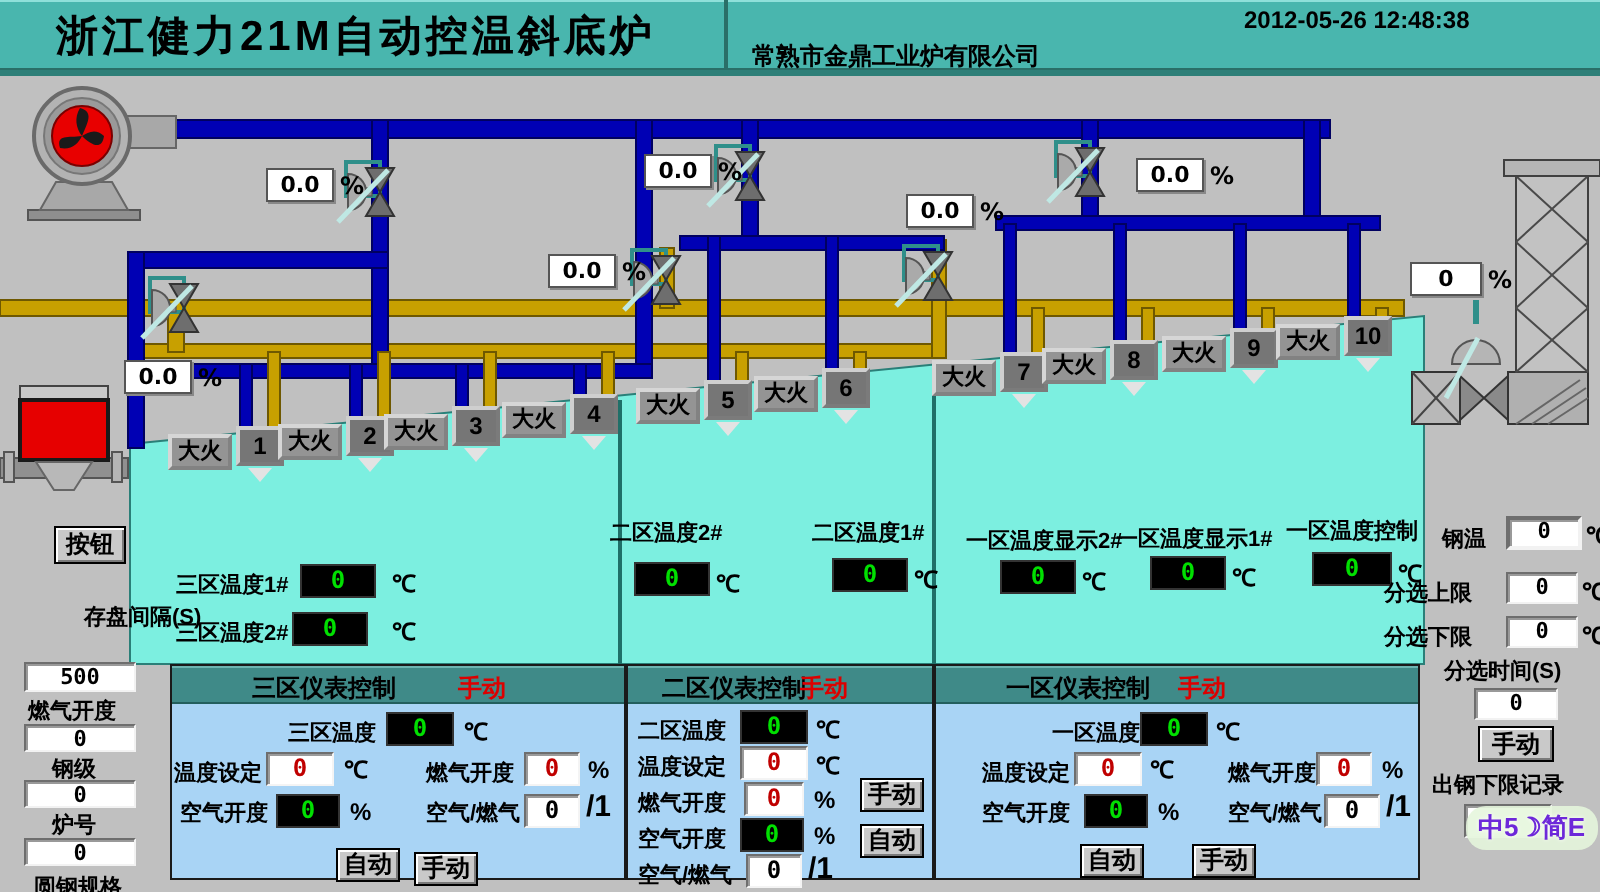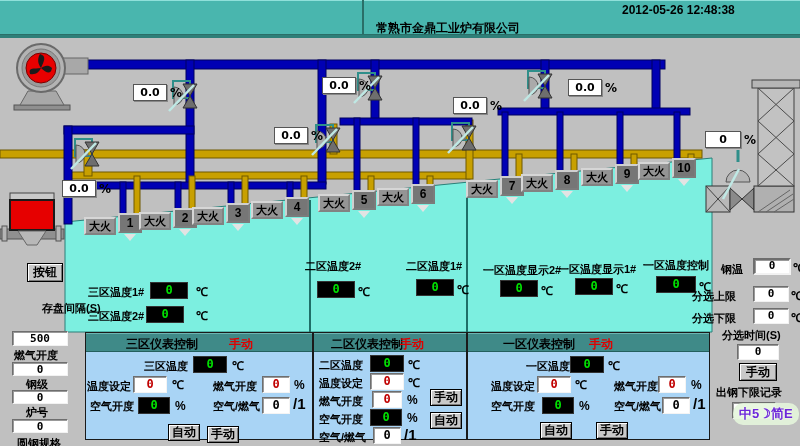--- a/index.html
+++ b/index.html
@@ -166,20 +166,21 @@
   </g>
 
   <g transform="translate(738,172)">
     <line x1="0" y1="-22" x2="0" y2="-10" stroke="#2f8f8a" stroke-width="3"></line>
     <path d="M-12,10 A12,12 0 0 1 12,10 Z" fill="#b5b5b5" stroke="#555"></path>
     <line x1="-15" y1="27" x2="1" y2="-3" stroke="#bfe8e4" stroke-width="2.5"></line>
   </g>
 </svg>
 
 <div id="header" class="abs">
+  <div id="hdr-title" class="abs">浙江健力21M自动控温斜底炉</div>
   <div id="hdr-divider" class="abs"></div>
   <div class="hdr-sm abs" style="left:622px;top:3px;">2012-05-26 12:48:38</div>
   <div class="hdr-sm abs" style="left:376px;top:20px;">常熟市金鼎工业炉有限公司</div>
 </div>
 
 <div class="pct abs" style="left:133px;top:84px;">
     <span class="pct-box">0.0</span>
     <span class="pct-unit">%</span>
   </div>
 <div class="pct abs" style="left:322px;top:77px;">

